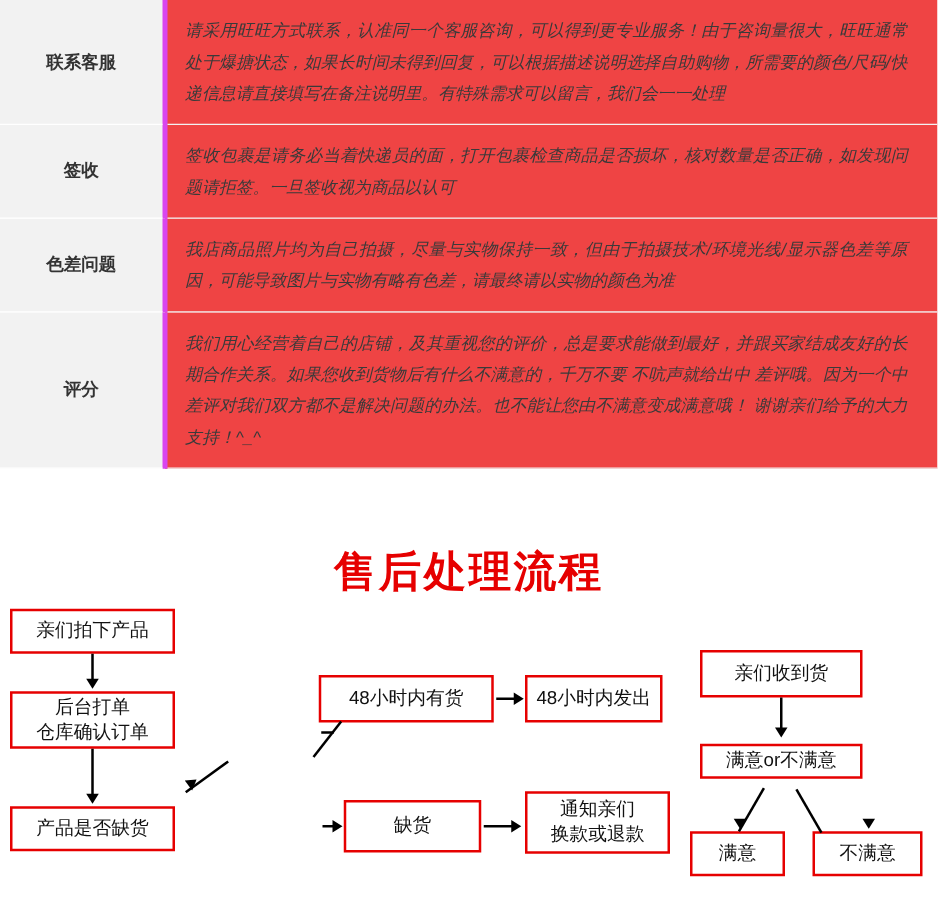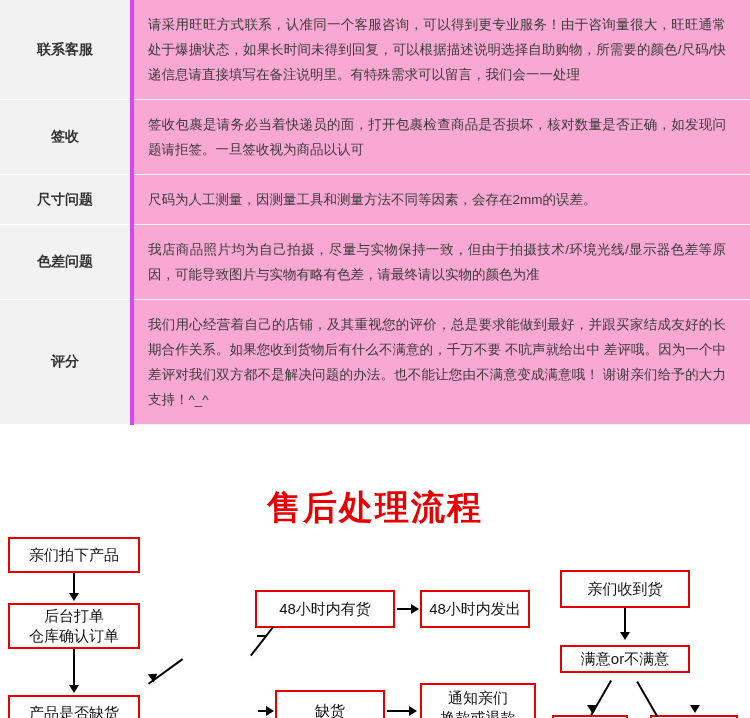--- a/index.html
+++ b/index.html
@@ -33,27 +33,28 @@
     width: 130px;
     background: #f2f2f2;
     text-align: center;
     font-weight: bold;
     font-size: 14px;
     color: #333333;
     border-bottom: 1px solid #ffffff;
     border-right: 4px solid #d946ef;
   }
   .info-table td.content {
-    background: #f9a8d4;
+    background: #ef4444;
     font-size: 13.5px;
     line-height: 25px;
     color: #3a3a3a;
     padding: 12px 24px 12px 14px;
     border-bottom: 1px solid #f2f2f2;
     text-align: justify;
+    font-style: italic;
   }
   .row-contact td.label { height: 96px; }
   .row-sign td.label { height: 62px; }
   .row-size td.label { height: 36px; }
   .row-color td.label { height: 62px; }
   .row-rating td.label { height: 96px; }
 
   
   .flow-section {
     position: relative;
@@ -127,24 +128,20 @@
 <table class="info-table">
   <tbody>
       <tr class="row-contact">
     <td class="label">联系客服</td>
     <td class="content">请采用旺旺方式联系，认准同一个客服咨询，可以得到更专业服务！由于咨询量很大，旺旺通常处于爆搪状态，如果长时间未得到回复，可以根据描述说明选择自助购物，所需要的颜色/尺码/快递信息请直接填写在备注说明里。有特殊需求可以留言，我们会一一处理</td>
   </tr>
   <tr class="row-sign">
     <td class="label">签收</td>
     <td class="content">签收包裹是请务必当着快递员的面，打开包裹检查商品是否损坏，核对数量是否正确，如发现问题请拒签。一旦签收视为商品以认可</td>
   </tr>
-  <tr class="row-size">
-    <td class="label">尺寸问题</td>
-    <td class="content">尺码为人工测量，因测量工具和测量方法不同等因素，会存在2mm的误差。</td>
-  </tr>
   <tr class="row-color">
     <td class="label">色差问题</td>
     <td class="content">我店商品照片均为自己拍摄，尽量与实物保持一致，但由于拍摄技术/环境光线/显示器色差等原因，可能导致图片与实物有略有色差，请最终请以实物的颜色为准</td>
   </tr>
   <tr class="row-rating">
     <td class="label">评分</td>
     <td class="content">我们用心经营着自己的店铺，及其重视您的评价，总是要求能做到最好，并跟买家结成友好的长期合作关系。如果您收到货物后有什么不满意的，千万不要 不吭声就给出中 差评哦。因为一个中差评对我们双方都不是解决问题的办法。也不能让您由不满意变成满意哦！ 谢谢亲们给予的大力支持！^_^</td>
   </tr>
 </tbody>
   </table>

